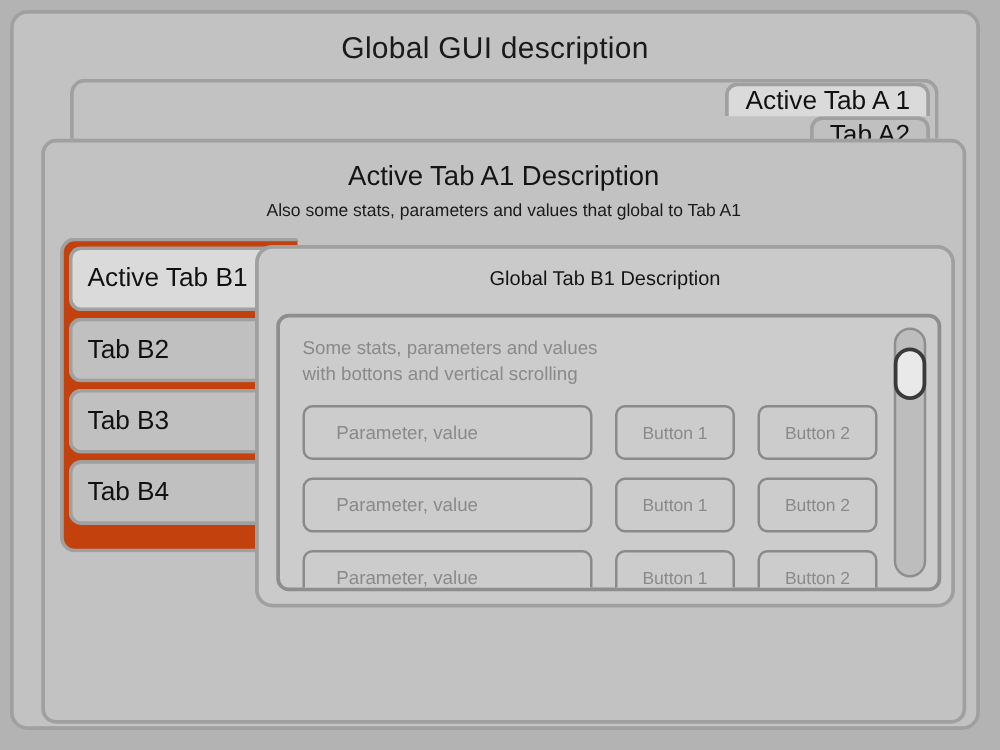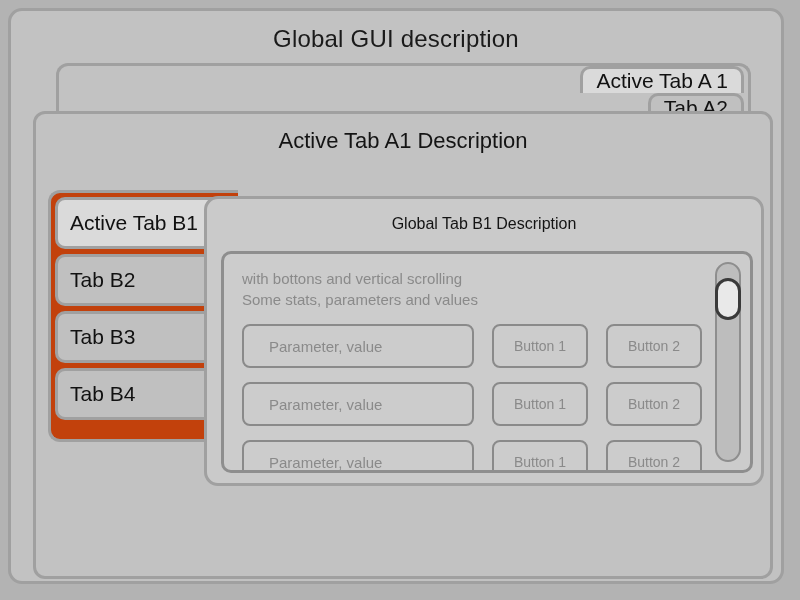--- a/index.html
+++ b/index.html
@@ -278,39 +278,40 @@
       <div class="tab-a active">Active Tab A 1</div>
       <div class="tab-a">Tab A2</div>
       <div class="tab-a">Tab A3</div>
       <div class="tab-a">Tab A4</div>
       <div class="tab-a-filler"></div>
     </div>
 
     <div class="panel-a1">
 
       <div class="panel-a1-title">Active Tab A1 Description</div>
+      <div class="panel-a1-subtitle">Also some stats, parameters and values that global to Tab A1</div>
 
       <div class="tabstrip-b">
         <div class="tab-b active">Active Tab B1</div>
         <div class="tab-b">Tab B2</div>
         <div class="tab-b">Tab B3</div>
         <div class="tab-b">Tab B4</div>
       </div>
 
       <div class="panel-b1">
 
         <div class="panel-b1-title">Global Tab B1 Description</div>
 
         <div class="scrollarea">
 
           <div class="scroll-inner">
 
             <div class="scroll-intro">
+              <div>Some stats, parameters and values</div>
               <div>with bottons and vertical scrolling</div>
-              <div>Some stats, parameters and values</div>
             </div>
 
             <div class="param-row">
               <div class="param-field">Parameter, value</div>
               <div class="param-btn">Button 1</div>
               <div class="param-btn">Button 2</div>
             </div>
 
             <div class="param-row">
               <div class="param-field">Parameter, value</div>

